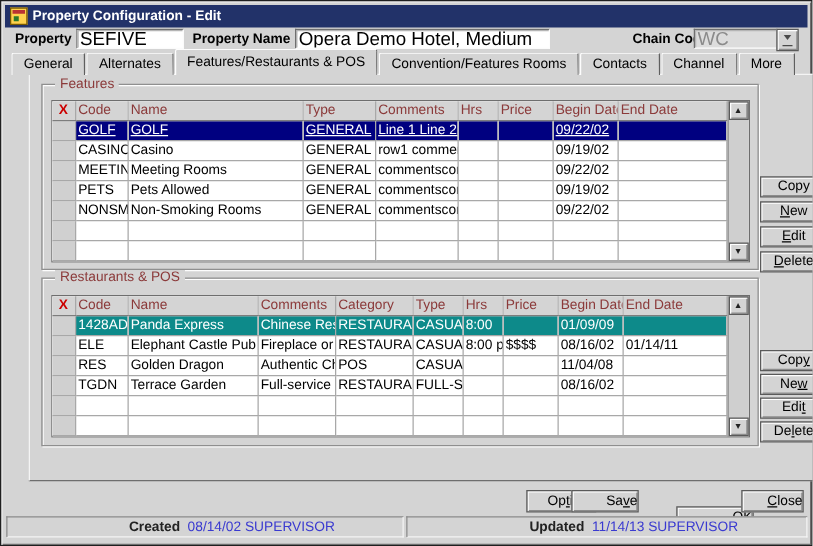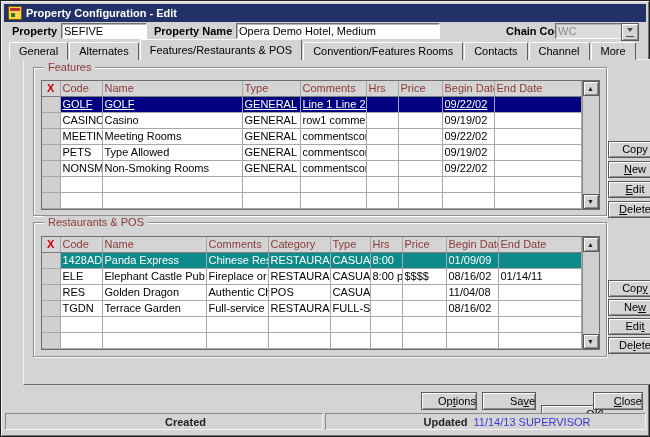--- a/index.html
+++ b/index.html
@@ -10,21 +10,21 @@
   
   .titlebar{position:absolute;top:3px;left:3px;right:3px;height:18px;background:var(--titlebar,#223269);
     color:#fff;display:flex;align-items:center;gap:4px;padding:0 4px;font-weight:bold;}
   .appicon{width:14px;height:14px;display:inline-block;position:relative;background:#ffd24d;border:1px solid #7a5b00;box-sizing:border-box;}
   .appicon:before{content:"";position:absolute;left:1px;top:1px;width:10px;height:3px;background:#b33;}
   .appicon:after{content:"";position:absolute;left:2px;top:6px;width:4px;height:4px;background:#2a7a2a;}
   
   .fieldrow{position:absolute;top:21px;left:3px;right:3px;height:19px;}
   .flabel{position:absolute;top:3px;font-weight:bold;white-space:nowrap;}
   .tfield{position:absolute;top:1px;height:14px;background:#fff;border:1px solid;border-color:#6f6f6f #fdfdfd #fdfdfd #6f6f6f;
-    box-shadow:inset 1px 1px 0 #b5b5b5;font-family:inherit;font-size:11px;padding:0 2px;color:#000;}
+    box-shadow:inset 1px 1px 0 #b5b5b5;font-family:inherit;font-size:15px;padding:0 2px;color:#000;}
   .tfield.disabled{background:#dcdcdc;color:#8a8a8a;}
   .lovbtn{position:absolute;top:1px;width:16px;height:16px;background:#d4d4d4;border:1px solid #5a5a5a;
     box-shadow:inset 1px 1px 0 #fff, inset -1px -1px 0 #8c8c8c;display:flex;flex-direction:column;align-items:center;justify-content:center;gap:1px;cursor:pointer;}
   .lovbtn .arr{width:0;height:0;border:3px solid transparent;border-top:4px solid #4a4a4a;}
   .lovbtn .bar{width:8px;height:1px;background:#4a4a4a;}
   
   .tabs{position:absolute;top:40px;left:8px;height:19px;display:flex;align-items:flex-end;z-index:3;}
   .tab{height:17px;line-height:17px;padding:0 9px;background:#d4d4d4;margin-right:1px;white-space:nowrap;cursor:pointer;
     border:1px solid;border-color:#fdfdfd #5f5f5f #5f5f5f #fdfdfd;border-bottom:none;border-top-left-radius:2px;border-top-right-radius:2px;}
   .tab.active{height:20px;line-height:20px;position:relative;z-index:4;}
@@ -152,21 +152,21 @@
             <td>GENERAL</td>
             <td>commentscomme</td>
             <td></td>
             <td></td>
             <td>09/22/02</td>
             <td></td>
           </tr>
           <tr>
             <td class="gut"></td>
             <td>PETS</td>
-            <td>Type Allowed</td>
+            <td>Pets Allowed</td>
             <td>GENERAL</td>
             <td>commentscomme</td>
             <td></td>
             <td></td>
             <td>09/19/02</td>
             <td></td>
           </tr>
           <tr>
             <td class="gut"></td>
             <td>NONSMK</td>
@@ -326,26 +326,27 @@
       </div>
     </div>
 
     <button class="btn sidebtn" style="left:584px;top:220px">Cop<u>y</u></button>
     <button class="btn sidebtn" style="left:584px;top:239px">Ne<u>w</u></button>
     <button class="btn sidebtn" style="left:584px;top:258px">Edi<u>t</u></button>
     <button class="btn sidebtn" style="left:584px;top:277px">De<u>l</u>ete</button>
   </div>
 
   <button class="btn botbtn" style="left:420px;top:391px;width:56px">Op<u>t</u>ions</button>
-  <button class="btn botbtn" style="left:481px;top:391px;width:54px">Sa<u>v</u>e</button>
+  <button class="btn botbtn" style="left:456px;top:391px;width:54px">Sa<u>v</u>e</button>
   <button class="btn botbtn" style="left:540px;top:404px;width:62px"><u>O</u>K</button>
   <button class="btn botbtn" style="left:592px;top:391px;width:50px"><u>C</u>lose</button>
 
   <div class="statusbar" style="left:4px;width:318px">
     <span class="statlabel">Created</span>
+    <span class="statval">08/14/02  SUPERVISOR</span>
   </div>
   <div class="statusbar" style="left:324px;width:321px">
     <span class="statlabel">Updated</span>
     <span class="statval">11/14/13  SUPERVISOR</span>
   </div>
 
 </div>
 </div>
 
 </body></html>

